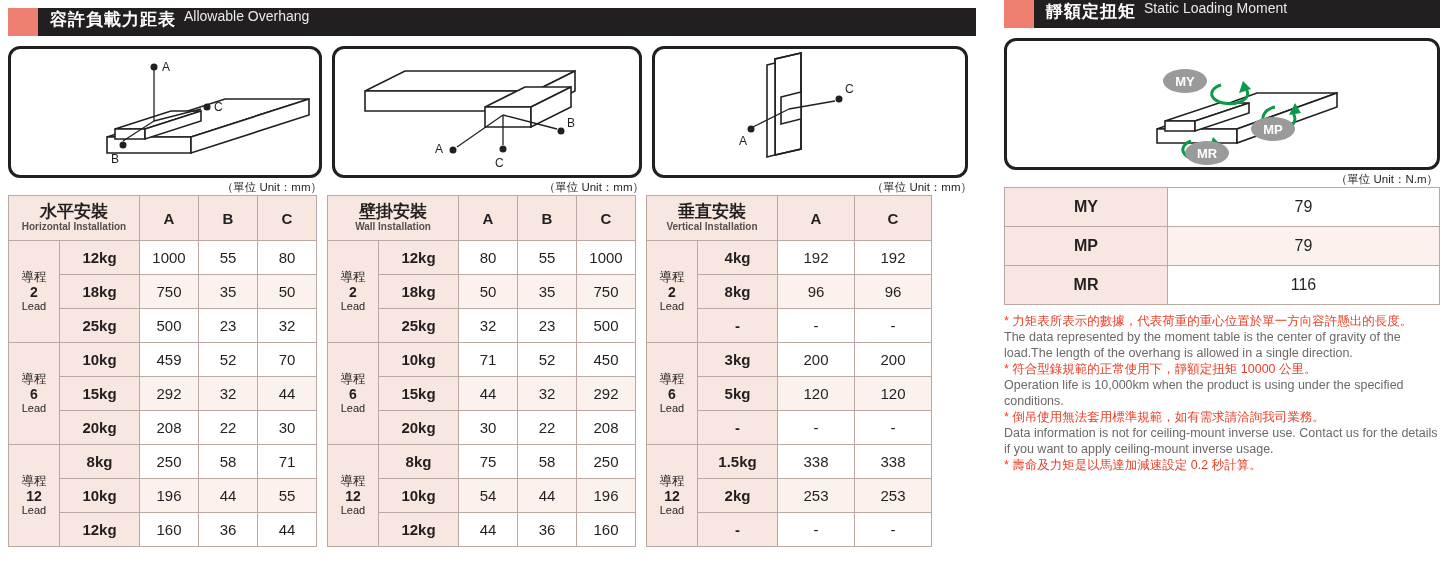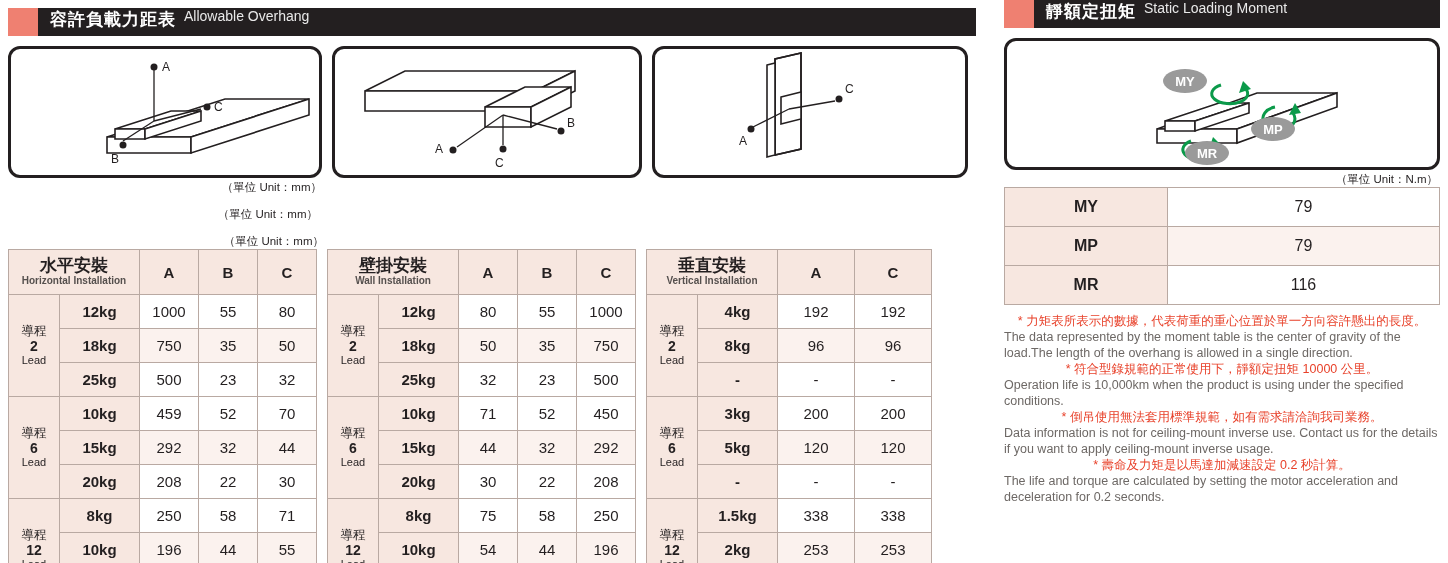--- a/index.html
+++ b/index.html
@@ -50,21 +50,21 @@
   .col-v{width:56px;}
 
   
   .rt{border-collapse:collapse;width:436px;font-size:16px;}
   .rt td{border:1px solid #b9a9a2;height:36px;text-align:center;}
   .rt td.lbl{background:#f7e7e0;font-weight:bold;width:160px;}
   .rt tr.alt td{background:#fbf2ee;}
   .rt tr.alt td.lbl{background:#f7e7e0;}
 
   .notes{margin-top:8px;font-size:12.5px;line-height:1.28;}
-  .notes .cn{color:#e8412a;text-align:center;}
+  .notes .cn{color:#e8412a;}
   .notes .en{color:#6d6865;}
 
   svg{display:block;}
 </style>
 </head>
 <body>
 
 <div class="page">
 
   <div class="left">
@@ -140,21 +140,21 @@
             <line x1="134" y1="60" x2="180" y2="52"></line>
           </g>
           <circle cx="96" cy="80" r="3.5" fill="#231f20"></circle>
           <circle cx="184" cy="50" r="3.5" fill="#231f20"></circle>
           <text x="84" y="96" font-size="12" font-family="Liberation Sans, sans-serif" fill="#231f20">A</text>
           <text x="190" y="44" font-size="12" font-family="Liberation Sans, sans-serif" fill="#231f20">C</text>
         </svg>
       </div>
     </div>
 
-    <div style="display:flex;gap:10px;flex-direction:column;">
+    <div style="display:flex;gap:10px;">
       <div style="width:314px;" class="unit">（單位 Unit：mm）</div>
       <div style="width:310px;" class="unit">（單位 Unit：mm）</div>
       <div style="width:316px;" class="unit">（單位 Unit：mm）</div>
     </div>
 
     <div class="tables">
 
       <table class="t">
         <thead>
           <tr>
@@ -469,17 +469,16 @@
     </table>
 
     <div class="notes">
       <div class="cn">* 力矩表所表示的數據，代表荷重的重心位置於單一方向容許懸出的長度。</div>
       <div class="en">The data represented by the moment table is the center of gravity of the load.The length of the overhang is allowed in a single direction.</div>
       <div class="cn">* 符合型錄規範的正常使用下，靜額定扭矩 10000 公里。</div>
       <div class="en">Operation life is 10,000km when the product is using under the specified conditions.</div>
       <div class="cn">* 倒吊使用無法套用標準規範，如有需求請洽詢我司業務。</div>
       <div class="en">Data information is not for ceiling-mount inverse use. Contact us for the details if you want to apply ceiling-mount inverse usage.</div>
       <div class="cn">* 壽命及力矩是以馬達加減速設定 0.2 秒計算。</div>
-      <div class="en">The life and torque are calculated by setting the motor acceleration and deceleration for 0.2 seconds.</div>
     </div>
   </div>
 
 </div>
 
 </body></html>

